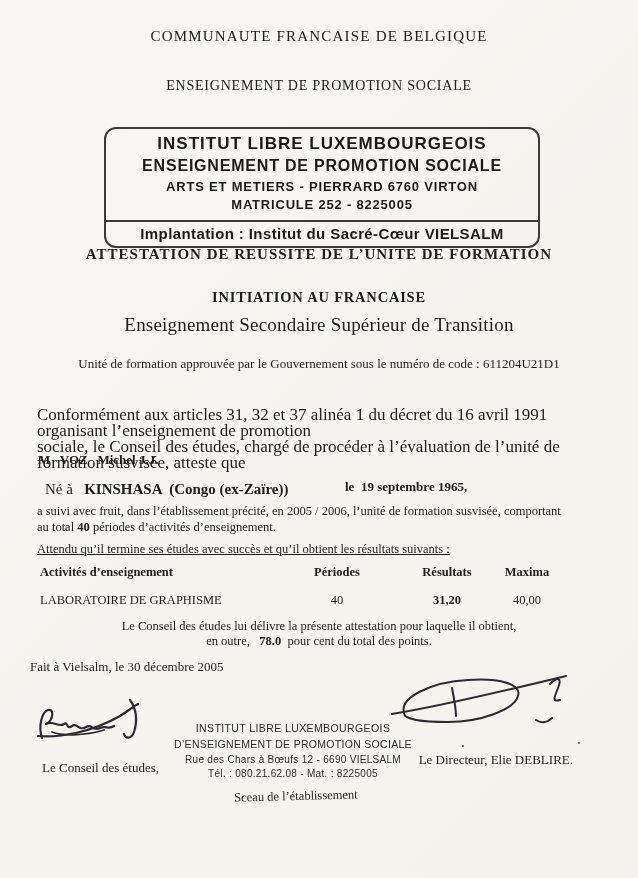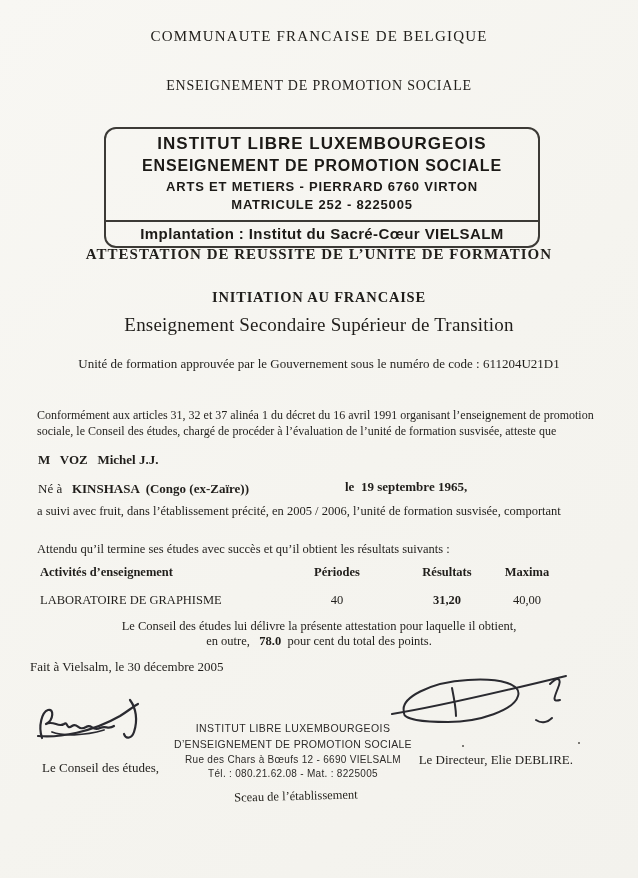--- a/index.html
+++ b/index.html
@@ -39,29 +39,29 @@
     font-size:15px;font-weight:bold;letter-spacing:0.4px;
     padding:3px 0 4px 0;
     margin-top:8px;
   }
 
   .title-attest{top:246px;font-size:15px;font-weight:bold;letter-spacing:1px;color:#211f1b;}
   .title-course{top:289px;font-size:14.5px;font-weight:bold;letter-spacing:0.8px;}
   .title-level{top:314px;font-size:19px;letter-spacing:0.2px;}
   .approval{top:356px;font-size:13px;}
 
-  .legal{left:37px;top:407px;width:575px;font-size:12px;line-height:16px;}
+  .legal{left:37px;top:407px;width:575px;font-size:17px;line-height:16px;}
 
   .person{left:38px;top:452px;font-size:13px;font-weight:bold;white-space:pre-wrap;}
-  .birth{left:38px;top:481px;font-size:13px;white-space:pre-wrap;}
+  .birth{left:45px;top:481px;font-size:15px;white-space:pre-wrap;}
   .birth b{font-weight:bold;}
   .birthdate{left:345px;top:479px;font-size:13px;font-weight:bold;white-space:pre-wrap;}
 
   .followup{left:37px;top:503px;width:575px;font-size:12.5px;line-height:16px;}
-  .attendu{left:37px;top:542px;font-size:12.5px;}
+  .attendu{left:37px;top:542px;font-size:12.5px;text-decoration:underline;}
 
   .tbl-h{top:565px;font-size:12.5px;font-weight:bold;}
   .tbl-r{top:593px;font-size:12.5px;}
   .c1{left:40px;}
   .c2{left:297px;width:80px;text-align:center;}
   .c3{left:407px;width:80px;text-align:center;font-weight:bold;}
   .c4{left:487px;width:80px;text-align:center;}
 
   .award1{top:619px;font-size:12.5px;}
   .award2{top:634px;font-size:12.5px;white-space:pre-wrap;}
@@ -112,20 +112,21 @@
     <div>sociale, le Conseil des études, chargé de procéder à l’évaluation de l’unité de formation susvisée, atteste que</div>
   </div>
 
   <div class="abs serif person">M   VOZ   Michel J.J.</div>
 
   <div class="abs serif birth"><span>Né à   </span><b>KINSHASA  (Congo (ex-Zaïre))</b></div>
   <div class="abs serif birthdate">le  19 septembre 1965,</div>
 
   <div class="abs serif followup">
     <div>a suivi avec fruit, dans l’établissement précité, en 2005 / 2006, l’unité de formation susvisée, comportant</div>
+    <div><span>au total </span><b>40</b><span> périodes d’activités d’enseignement.</span></div>
   </div>
 
   <div class="abs serif attendu">Attendu qu’il termine ses études avec succès et qu’il obtient les résultats suivants :</div>
 
   <div class="abs serif tbl-h c1">Activités d’enseignement</div>
   <div class="abs serif tbl-h c2">Périodes</div>
   <div class="abs serif tbl-h c3">Résultats</div>
   <div class="abs serif tbl-h c4">Maxima</div>
 
   <div class="abs serif tbl-r c1">LABORATOIRE DE GRAPHISME</div>

